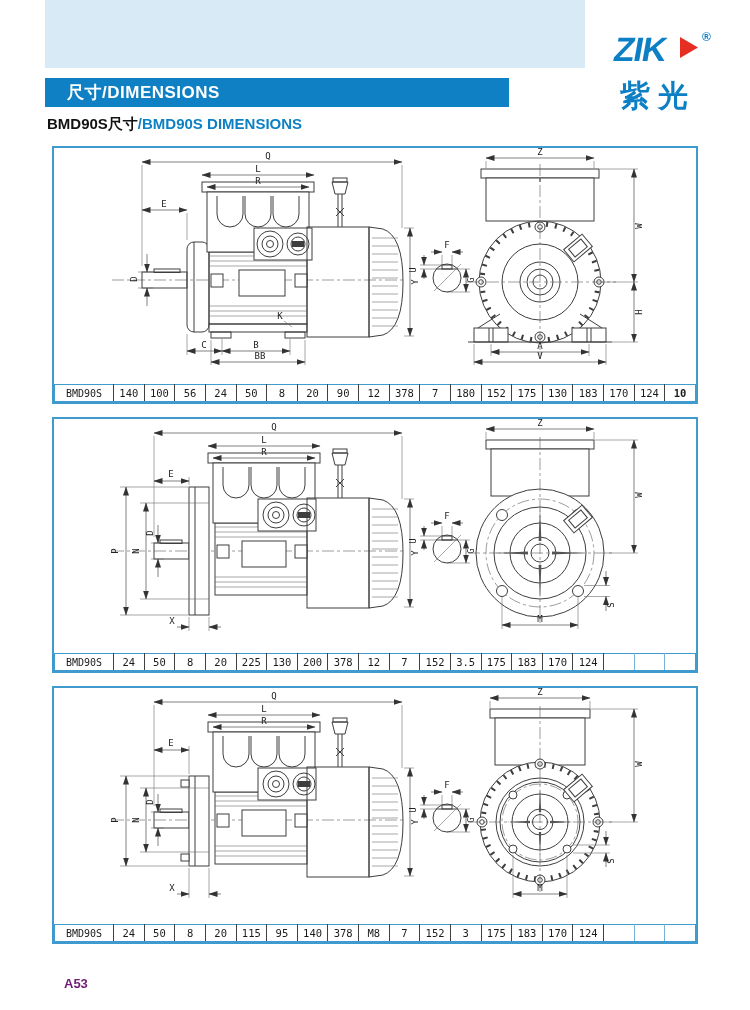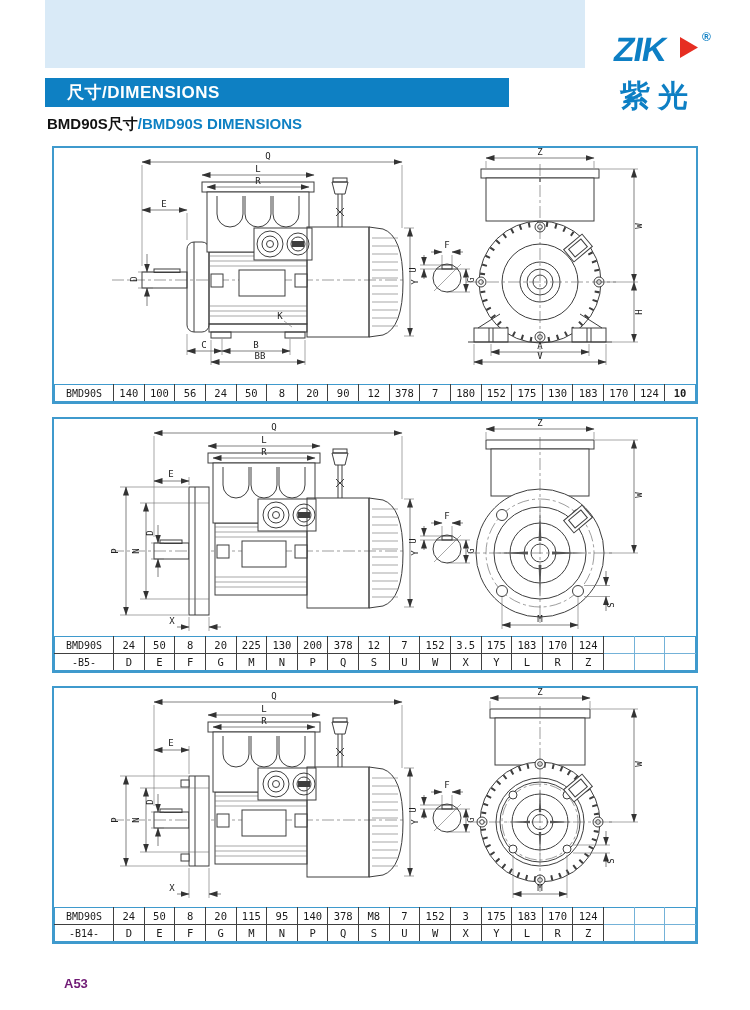--- a/index.html
+++ b/index.html
@@ -419,42 +419,20 @@
           <td>152</td>
           <td>3.5</td>
           <td>175</td>
           <td>183</td>
           <td>170</td>
           <td>124</td>
           <td class="empty"></td>
           <td class="empty"></td>
           <td class="empty"></td>
         </tr>
-        <tr>
-          <td class="hdr">-B5-</td>
-          <td>D</td>
-          <td>E</td>
-          <td>F</td>
-          <td>G</td>
-          <td>M</td>
-          <td>N</td>
-          <td>P</td>
-          <td>Q</td>
-          <td>S</td>
-          <td>U</td>
-          <td>W</td>
-          <td>X</td>
-          <td>Y</td>
-          <td>L</td>
-          <td>R</td>
-          <td>Z</td>
-          <td class="empty"></td>
-          <td class="empty"></td>
-          <td class="empty"></td>
-        </tr>
       </tbody>
     </table>
 </div>
 
 <div class="panel" id="panel-b14">
   <svg class="drawing" viewBox="0 0 640 218" width="640" height="218">
     <line class="cl" x1="58" y1="132" x2="352" y2="132"></line>
     <rect class="ln" x="100" y="124" width="35" height="16"></rect>
     <rect class="ln" x="106" y="121" width="22" height="3.5"></rect>
     <rect class="lnf" x="135" y="88" width="20" height="90"></rect>
@@ -624,39 +602,17 @@
           <td>152</td>
           <td>3</td>
           <td>175</td>
           <td>183</td>
           <td>170</td>
           <td>124</td>
           <td class="empty"></td>
           <td class="empty"></td>
           <td class="empty"></td>
         </tr>
-        <tr>
-          <td class="hdr">-B14-</td>
-          <td>D</td>
-          <td>E</td>
-          <td>F</td>
-          <td>G</td>
-          <td>M</td>
-          <td>N</td>
-          <td>P</td>
-          <td>Q</td>
-          <td>S</td>
-          <td>U</td>
-          <td>W</td>
-          <td>X</td>
-          <td>Y</td>
-          <td>L</td>
-          <td>R</td>
-          <td>Z</td>
-          <td class="empty"></td>
-          <td class="empty"></td>
-          <td class="empty"></td>
-        </tr>
       </tbody>
     </table>
 </div>
 
 <div class="footer">A53</div>
 
 </body></html>

